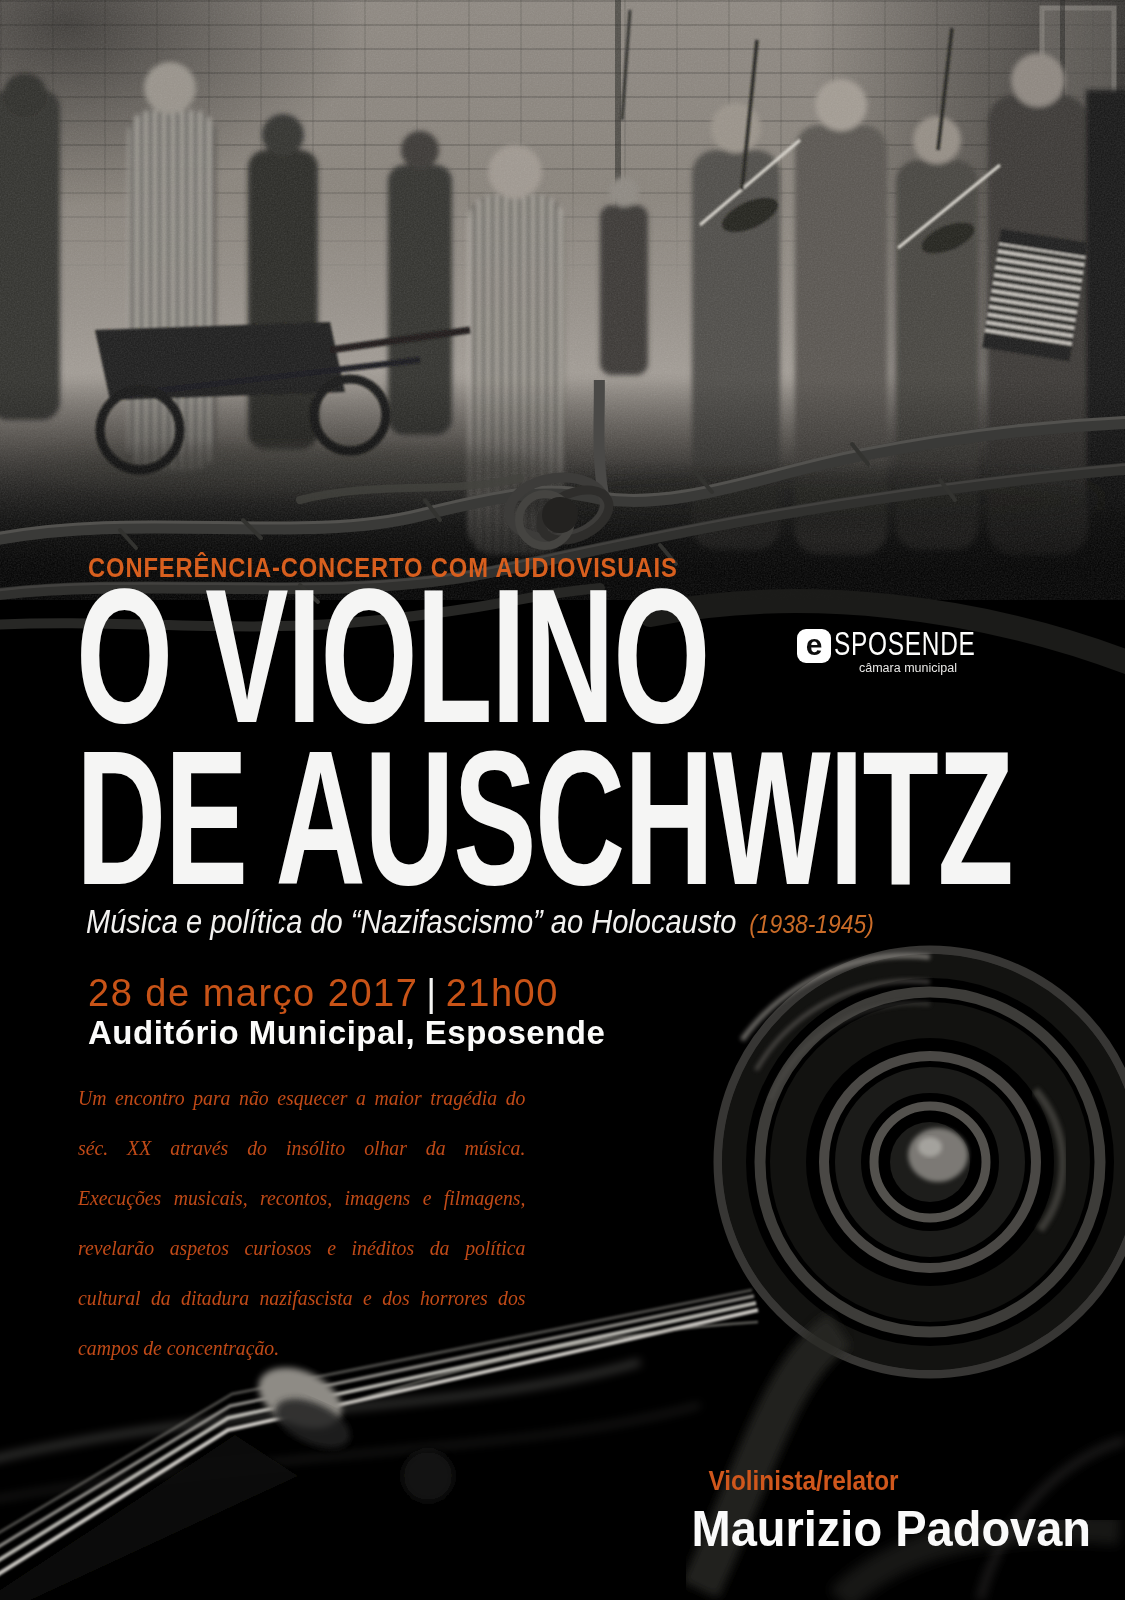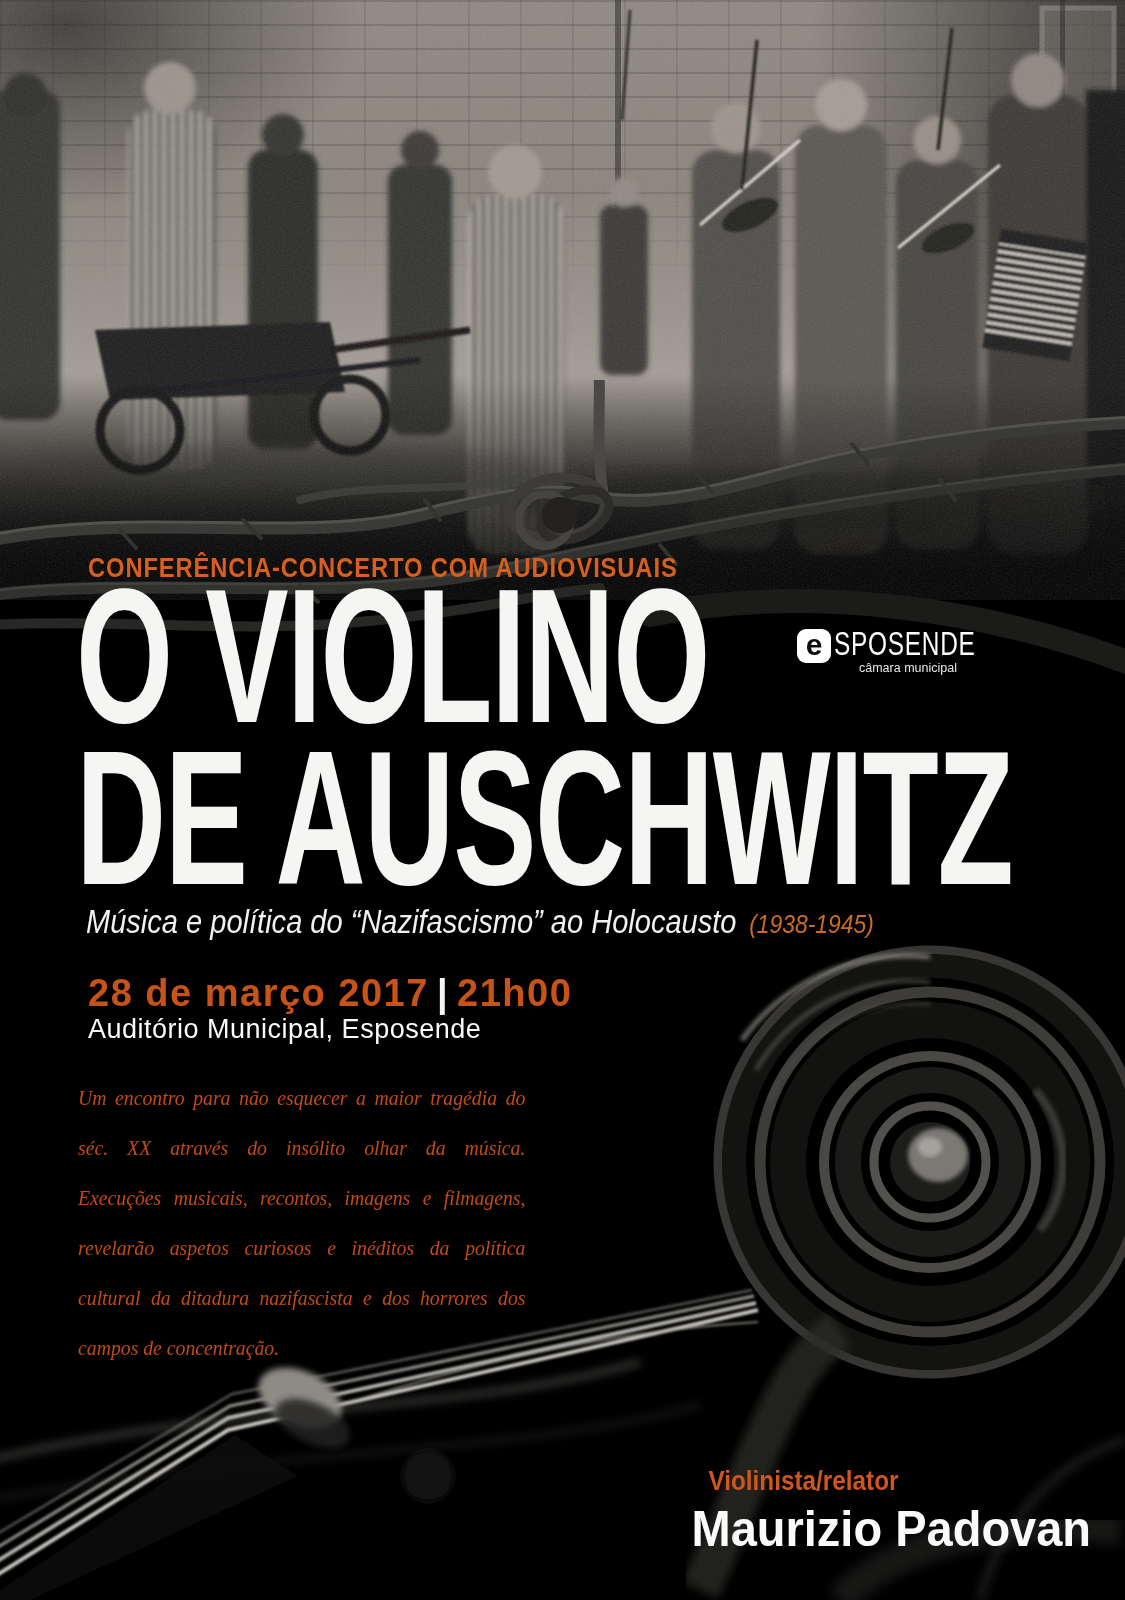--- a/index.html
+++ b/index.html
@@ -23,24 +23,24 @@
   
   .kicker{position:absolute;left:88px;top:553px;font-size:27px;font-weight:bold;
     letter-spacing:1px;color:#d85f1e;transform:scaleX(.88);transform-origin:left top;white-space:nowrap;}
   .t1,.t2{position:absolute;left:76px;color:#f5f5f4;font-weight:bold;font-size:192px;
     line-height:1;white-space:nowrap;transform:scaleX(.65);transform-origin:left top;letter-spacing:-2px;}
   .t1{top:560px;} .t2{top:722px;}
   .subtitle{position:absolute;left:86px;top:903px;white-space:nowrap;
     transform:scaleX(.88);transform-origin:left top;font-style:italic;}
   .sub-main{font-size:33px;color:#f2f1ef;}
   .sub-years{font-size:26px;color:#cb6c28;margin-left:10px;}
-  .dateline{position:absolute;left:88px;top:972px;font-weight:bold;font-size:38px;
+  .dateline{position:absolute;left:88px;top:972px;font-weight:normal;font-size:38px;
     letter-spacing:1.5px;white-space:nowrap;color:#c85317;}
   .dateline .bar{color:#f5f5f3;margin:0 8px;}
-  .venue{position:absolute;left:88px;top:1014px;font-weight:normal;font-size:27px;
+  .venue{position:absolute;left:88px;top:1014px;font-weight:bold;font-size:33px;
     letter-spacing:.5px;color:#fbfbfa;white-space:nowrap;}
   .desc{position:absolute;left:78px;top:1086px;width:476px;transform:scaleX(.94);
     transform-origin:left top;font-family:"Liberation Serif",serif;font-style:italic;
     font-size:21px;line-height:25px;color:#c14a17;}
   .pline{text-align:justify;}
   .pline::after{content:"";display:inline-block;width:100%;}
   .pline-last{text-align:left;}
   .credit{position:absolute;right:34px;top:1466px;text-align:left;}
   .credit .role{font-size:27px;font-weight:bold;color:#d0571c;
     transform:scaleX(.9);transform-origin:right top;white-space:nowrap;}

